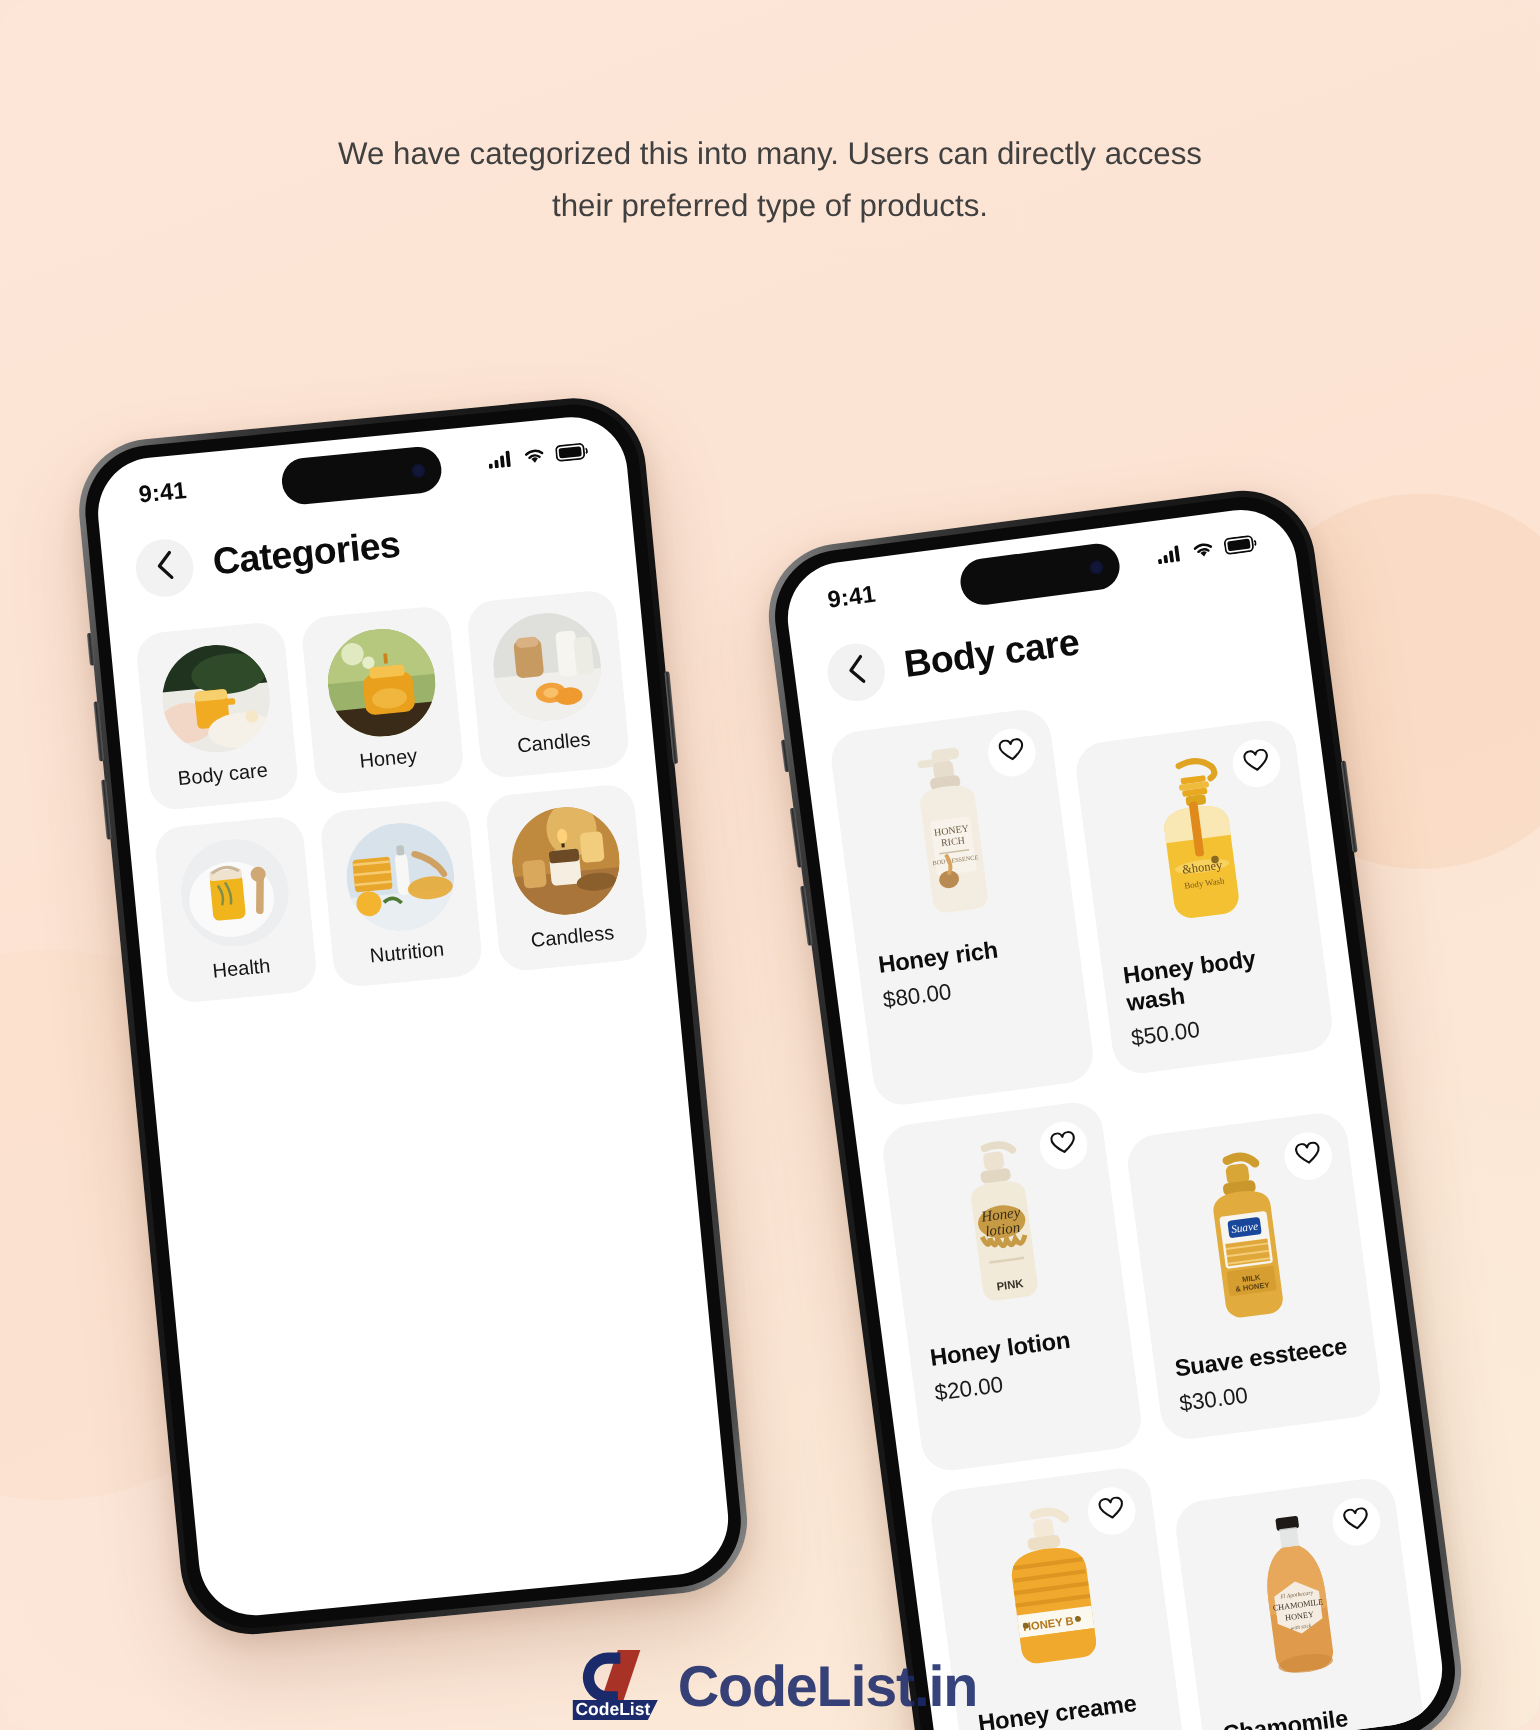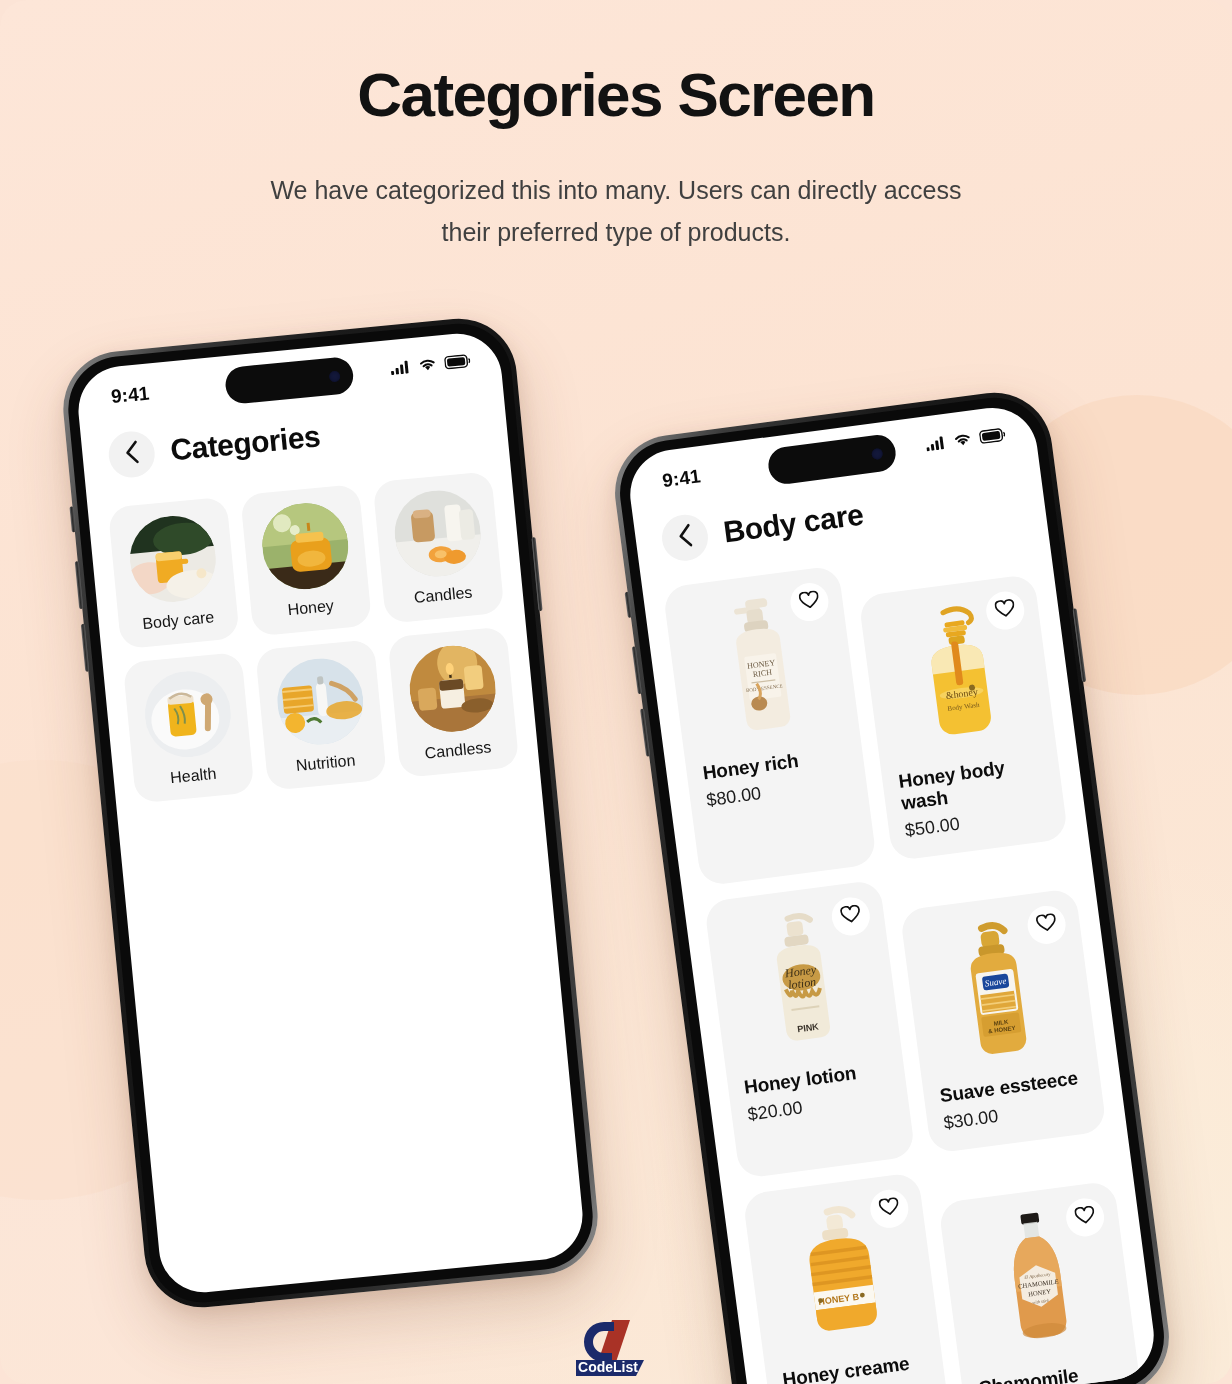--- a/index.html
+++ b/index.html
@@ -232,21 +232,20 @@
 </style>
 </head>
 <body>
 
 <div class="bg-wrap">
   <div class="blob-a"></div>
   <div class="blob-b"></div>
 </div>
 
 <div class="header">
-  <div class="page-title">Categories Screen</div>
   <div class="page-subtitle">We have categorized this into many. Users can directly access their preferred type of products.</div>
 </div>
 
 <div class="phone" id="phone1" style="left:103px; top:333px; width:455px; height:960px; transform: rotate(-5.5deg);">
   <div class="side-btn btn-left-1"></div>
   <div class="side-btn btn-left-2"></div>
   <div class="side-btn btn-left-3"></div>
   <div class="side-btn btn-right-1"></div>
 
   <div class="phone-inner">
@@ -629,13 +628,14 @@
 
 <div class="watermark">
   <div class="wm-logo">
     <svg width="96" height="62" viewBox="0 0 96 62">
       <path d="M44 2 L62 2 L48 44 L30 44 Z" fill="#A93226"></path>
       <path d="M36 4 a20 20 0 1 0 0 40 h8 v-9 h-8 a11 11 0 1 1 0 -22 h10 V4 z" fill="#1B2A6B"></path>
       <path d="M8 42 H76 L68 58 H8 Z" fill="#1B2A6B"></path>
       <text x="40" y="54" font-size="14" font-weight="700" fill="#ffffff" text-anchor="middle" font-family="Liberation Sans, sans-serif">CodeList</text>
     </svg>
   </div>
+  <div class="wm-text">CodeList.in</div>
 </div>
 
 </body></html>

